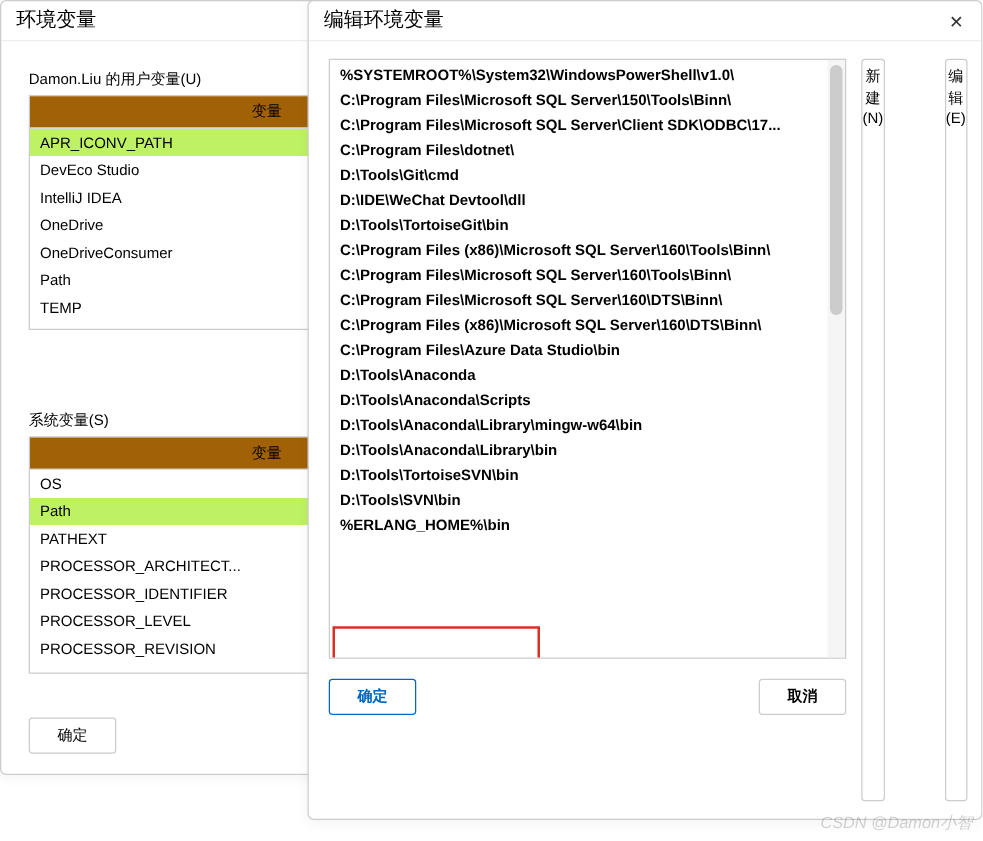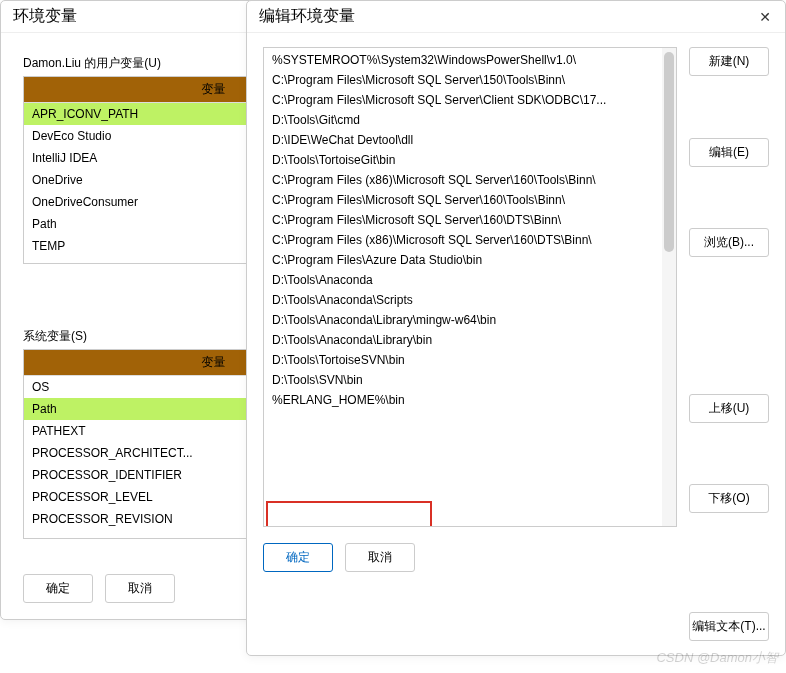--- a/index.html
+++ b/index.html
@@ -12,29 +12,29 @@
 .close-btn { width: 16px; height: 16px; display: flex; align-items: center; justify-content: center; cursor: pointer; font-size: 14px; color: #333; }
 .content1 { padding: 12px 22px; }
 .section-label { margin: 10px 0 4px 0; }
 .table-wrap { border: 1px solid #ccc; margin-bottom: 14px; }
 .tbl { width: 100%; border-collapse: collapse; }
 .tbl th { text-align: center; font-weight: normal; padding: 4px 8px; border-bottom: 1px solid #ddd; background: #a16207; }
 .tbl td { padding: 4px 8px; white-space: nowrap; overflow: hidden; text-overflow: ellipsis; max-width: 120px; }
 .tbl tr.sel td { background: #bef264; }
 .col-var { width: 64%; }
 .col-val { width: 36%; }
-.btn-row { display: flex; justify-content: flex-start; gap: 12px; padding: 16px 22px; }
+.btn-row { display: flex; justify-content: space-between; gap: 12px; padding: 16px 22px; }
 .btn { min-width: 70px; padding: 5px 14px; border: 1px solid #ccc; background: #fff; border-radius: 3px; cursor: pointer; text-align: center; }
 .btn.primary { border-color: #0067c0; color: #0067c0; }
 .win2-body { display: flex; height: calc(100% - 32px); }
-.listcol { flex: 1; padding: 14px 8px 14px 16px; }
+.listcol { flex: 1; padding: 14px 8px 14px 16px; font-weight: bold; }
 .listbox { border: 1px solid #ccc; height: 480px; overflow: hidden; position: relative; }
 .list-inner { padding: 2px 0; }
 .list-item { padding: 3px 8px; white-space: nowrap; overflow: hidden; text-overflow: ellipsis; }
-.sidecol { width: 100px; padding: 14px 16px 14px 4px; display: flex; flex-direction: column; gap: 24px; }
+.sidecol { width: 100px; padding: 14px 16px 14px 4px; display: flex; gap: 24px; }
 .sidebtn { padding: 5px 0; border: 1px solid #ccc; background: #fff; border-radius: 3px; cursor: pointer; text-align: center; }
 .spacer { height: 14px; }
 .highlight-box { position: absolute; border: 2px solid #d93025; left: 2px; right: 244px; top: 453px; height: 32px; z-index: 30; pointer-events: none; }
 .scrollbar { position: absolute; right: 0; top: 0; bottom: 0; width: 14px; background: #f5f5f5; }
 .thumb { position: absolute; left: 2px; right: 2px; top: 4px; height: 200px; background: #ccc; border-radius: 5px; }
 .watermark { position: absolute; right: 8px; bottom: 6px; color: rgba(0,0,0,0.18); font-size: 13px; z-index: 50; font-style: italic; }
 </style>
 </head>
 <body>
 
@@ -138,20 +138,21 @@
     <span class="title-text">编辑环境变量</span>
     <span class="close-btn">✕</span>
   </div>
   <div class="win2-body">
     <div class="listcol">
       <div class="listbox">
         <div class="list-inner" id="path-items">
             <div class="list-item">%SYSTEMROOT%\System32\WindowsPowerShell\v1.0\</div>
             <div class="list-item">C:\Program Files\Microsoft SQL Server\150\Tools\Binn\</div>
             <div class="list-item">C:\Program Files\Microsoft SQL Server\Client SDK\ODBC\17...</div>
+            <div class="list-item">C:\Program Files\dotnet\</div>
             <div class="list-item">D:\Tools\Git\cmd</div>
             <div class="list-item">D:\IDE\WeChat Devtool\dll</div>
             <div class="list-item">D:\Tools\TortoiseGit\bin</div>
             <div class="list-item">C:\Program Files (x86)\Microsoft SQL Server\160\Tools\Binn\</div>
             <div class="list-item">C:\Program Files\Microsoft SQL Server\160\Tools\Binn\</div>
             <div class="list-item">C:\Program Files\Microsoft SQL Server\160\DTS\Binn\</div>
             <div class="list-item">C:\Program Files (x86)\Microsoft SQL Server\160\DTS\Binn\</div>
             <div class="list-item">C:\Program Files\Azure Data Studio\bin</div>
             <div class="list-item">D:\Tools\Anaconda</div>
             <div class="list-item">D:\Tools\Anaconda\Scripts</div>

